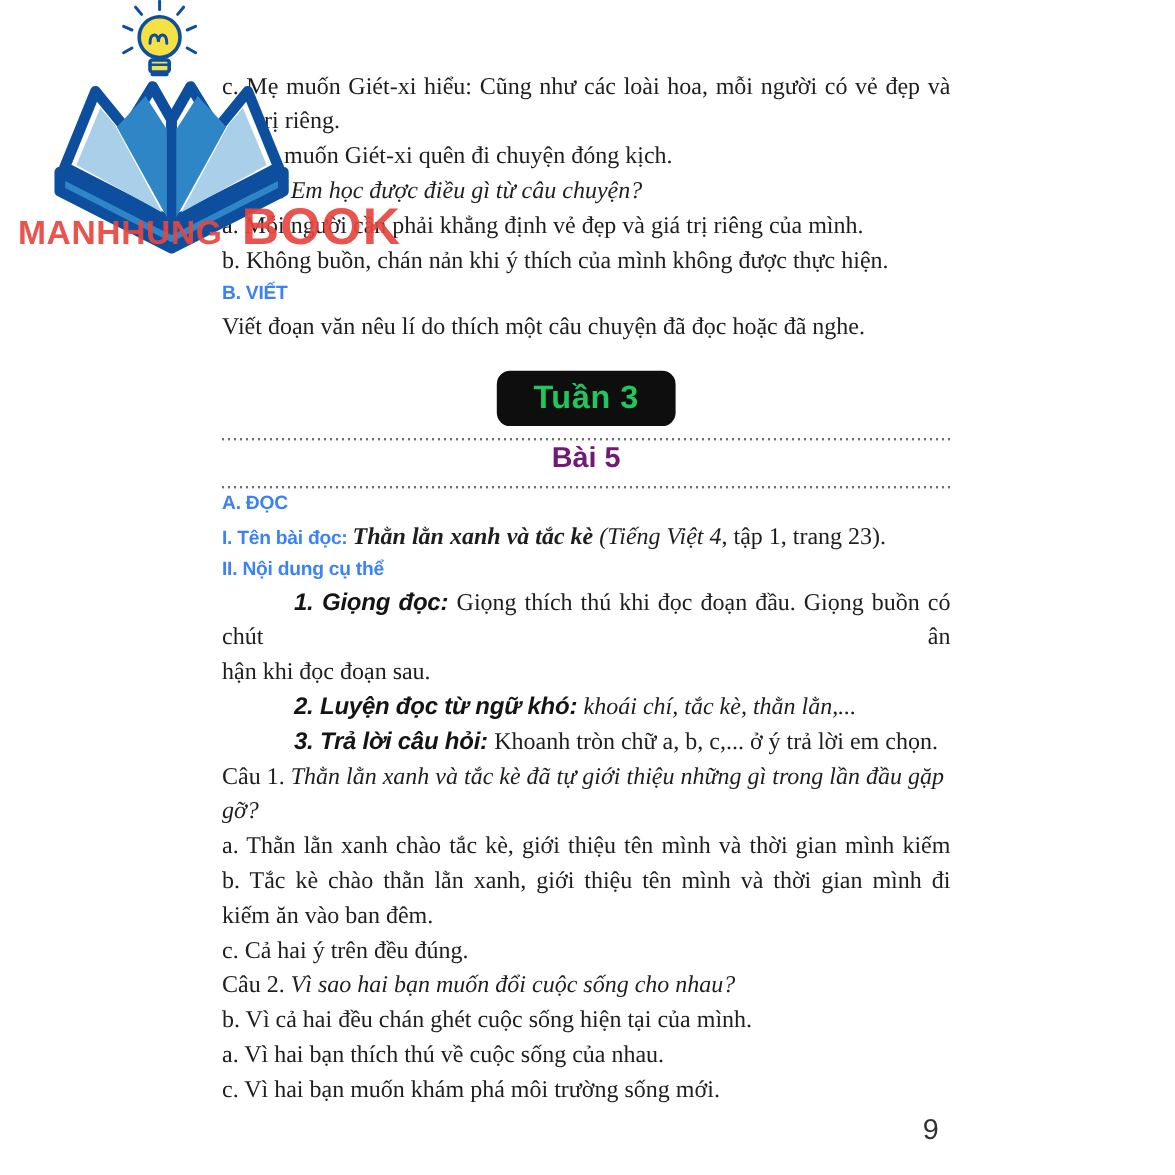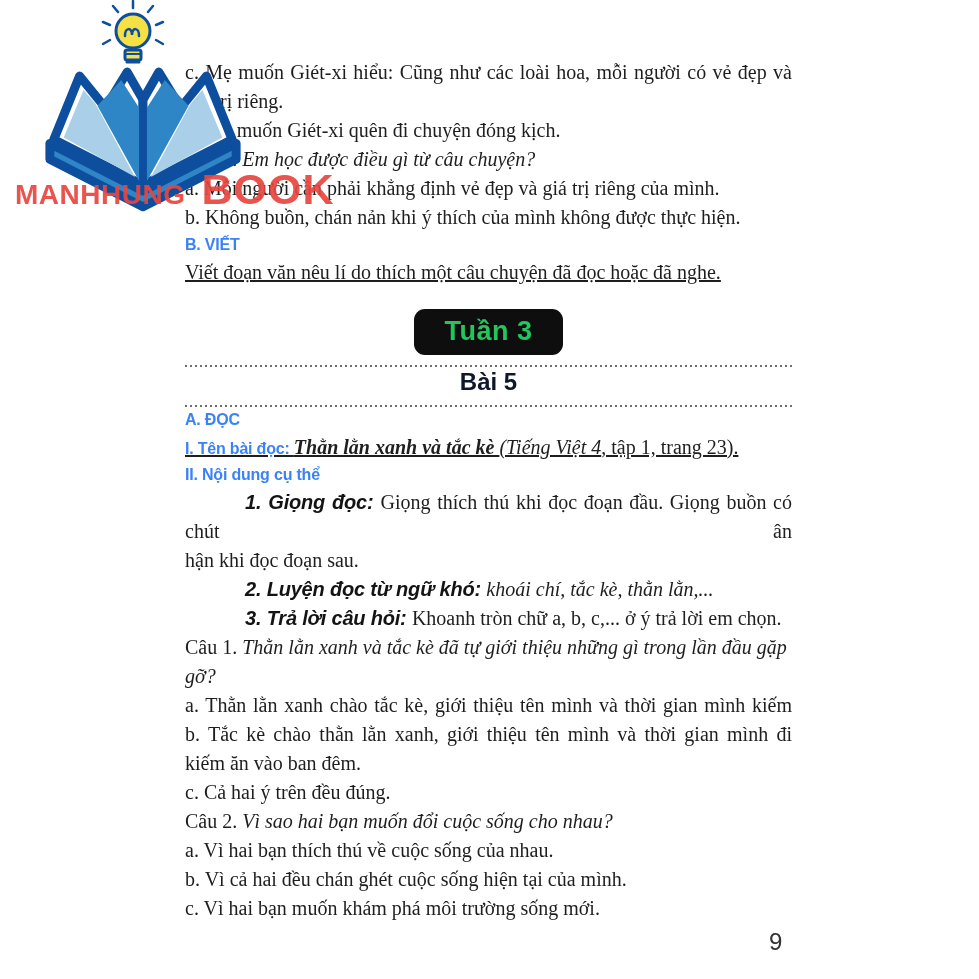--- a/index.html
+++ b/index.html
@@ -25,40 +25,40 @@
   .heading-sans{
     font-family:"Liberation Sans", sans-serif;
     font-weight:bold;font-size:16px;line-height:26px;color:#3b82f6;
     letter-spacing:-0.2px;
   }
   .item-label{
     font-family:"Liberation Sans", sans-serif;
     font-weight:bold;font-style:italic;font-size:20px;color:#141414;
     letter-spacing:-0.2px;
   }
-  .mt2{margin-top:2px;}.mt4{margin-top:4px;}.mt6{margin-top:6px;text-decoration:underline;}
+  .mt2{margin-top:2px;}.mt4{margin-top:4px;}.mt6{margin-top:6px;}
   .mt1{margin-top:1px;}.mt3{margin-top:3px;}.mt5{margin-top:5px;}.mt14{margin-top:14px;}
   
   .badge-wrap{margin-top:22px;text-align:center;}
   .week-badge{
     display:inline-block;background:#0e0e0e;color:#22c55e;
     font-family:"Liberation Sans", sans-serif;font-weight:bold;
     font-size:27px;line-height:1;padding:9px 30px 10px;border-radius:11px;
     letter-spacing:0.5px;
   }
   
   .dotted{
     height:2px;margin-top:10px;
     background:repeating-linear-gradient(90deg,#6f6f6f 0 2px,transparent 2px 5px);
   }
   .dotted2{margin-top:8px;}
   .lesson-title{
     margin-top:5px;text-align:center;
     font-family:"Liberation Sans", sans-serif;font-weight:bold;
-    font-size:24px;line-height:30px;color:#0f172a;
+    font-size:24px;line-height:30px;color:#701a75;
   }
   
   .page-num{
     position:absolute;left:769px;top:928px;
     font-size:24px;color:#333;font-family:"Liberation Sans", sans-serif;
   }
   
   .logo{position:absolute;left:0;top:0;width:300px;height:230px;z-index:5;pointer-events:none;}
   .logo .book{position:absolute;left:34px;top:54px;width:218px;height:164px;}
   .logo .bulb{position:absolute;left:96px;top:0;width:74px;height:80px;}
@@ -107,22 +107,22 @@
 
   <p class="ind60 mt1"><span class="item-label">3. Trả lời câu hỏi: </span><span>Khoanh tròn chữ a, b, c,... ở ý trả lời em chọn.</span></p>
 
   <p class="in20 mt1"><span>Câu 1. </span><span class="serif-i">Thằn lằn xanh và tắc kè đã tự giới thiệu những gì trong lần đầu gặp gỡ?</span></p>
   <p class="in47 jfull">a. Thằn lằn xanh chào tắc kè, giới thiệu tên mình và thời gian mình kiếm</p>
   <p class="in47 jfull">b. Tắc kè chào thằn lằn xanh, giới thiệu tên mình và thời gian mình đi</p>
   <p class="in75">kiếm ăn vào ban đêm.</p>
   <p class="in47">c. Cả hai ý trên đều đúng.</p>
 
   <p class="in20"><span>Câu 2. </span><span class="serif-i">Vì sao hai bạn muốn đổi cuộc sống cho nhau?</span></p>
+  <p class="in47">b. Vì cả hai đều chán ghét cuộc sống hiện tại của mình.</p>
   <p class="in47">a. Vì hai bạn thích thú về cuộc sống của nhau.</p>
-  <p class="in47">b. Vì cả hai đều chán ghét cuộc sống hiện tại của mình.</p>
   <p class="in47">c. Vì hai bạn muốn khám phá môi trường sống mới.</p>
 </div>
 
 <div class="page-num">9</div>
 
 <div class="logo">
 
   <svg class="bulb" viewBox="0 0 74 80">
     <g stroke="#0d4f9e" stroke-width="2.5" stroke-linecap="round">
       <line x1="37" y1="8" x2="37" y2="1"></line>

